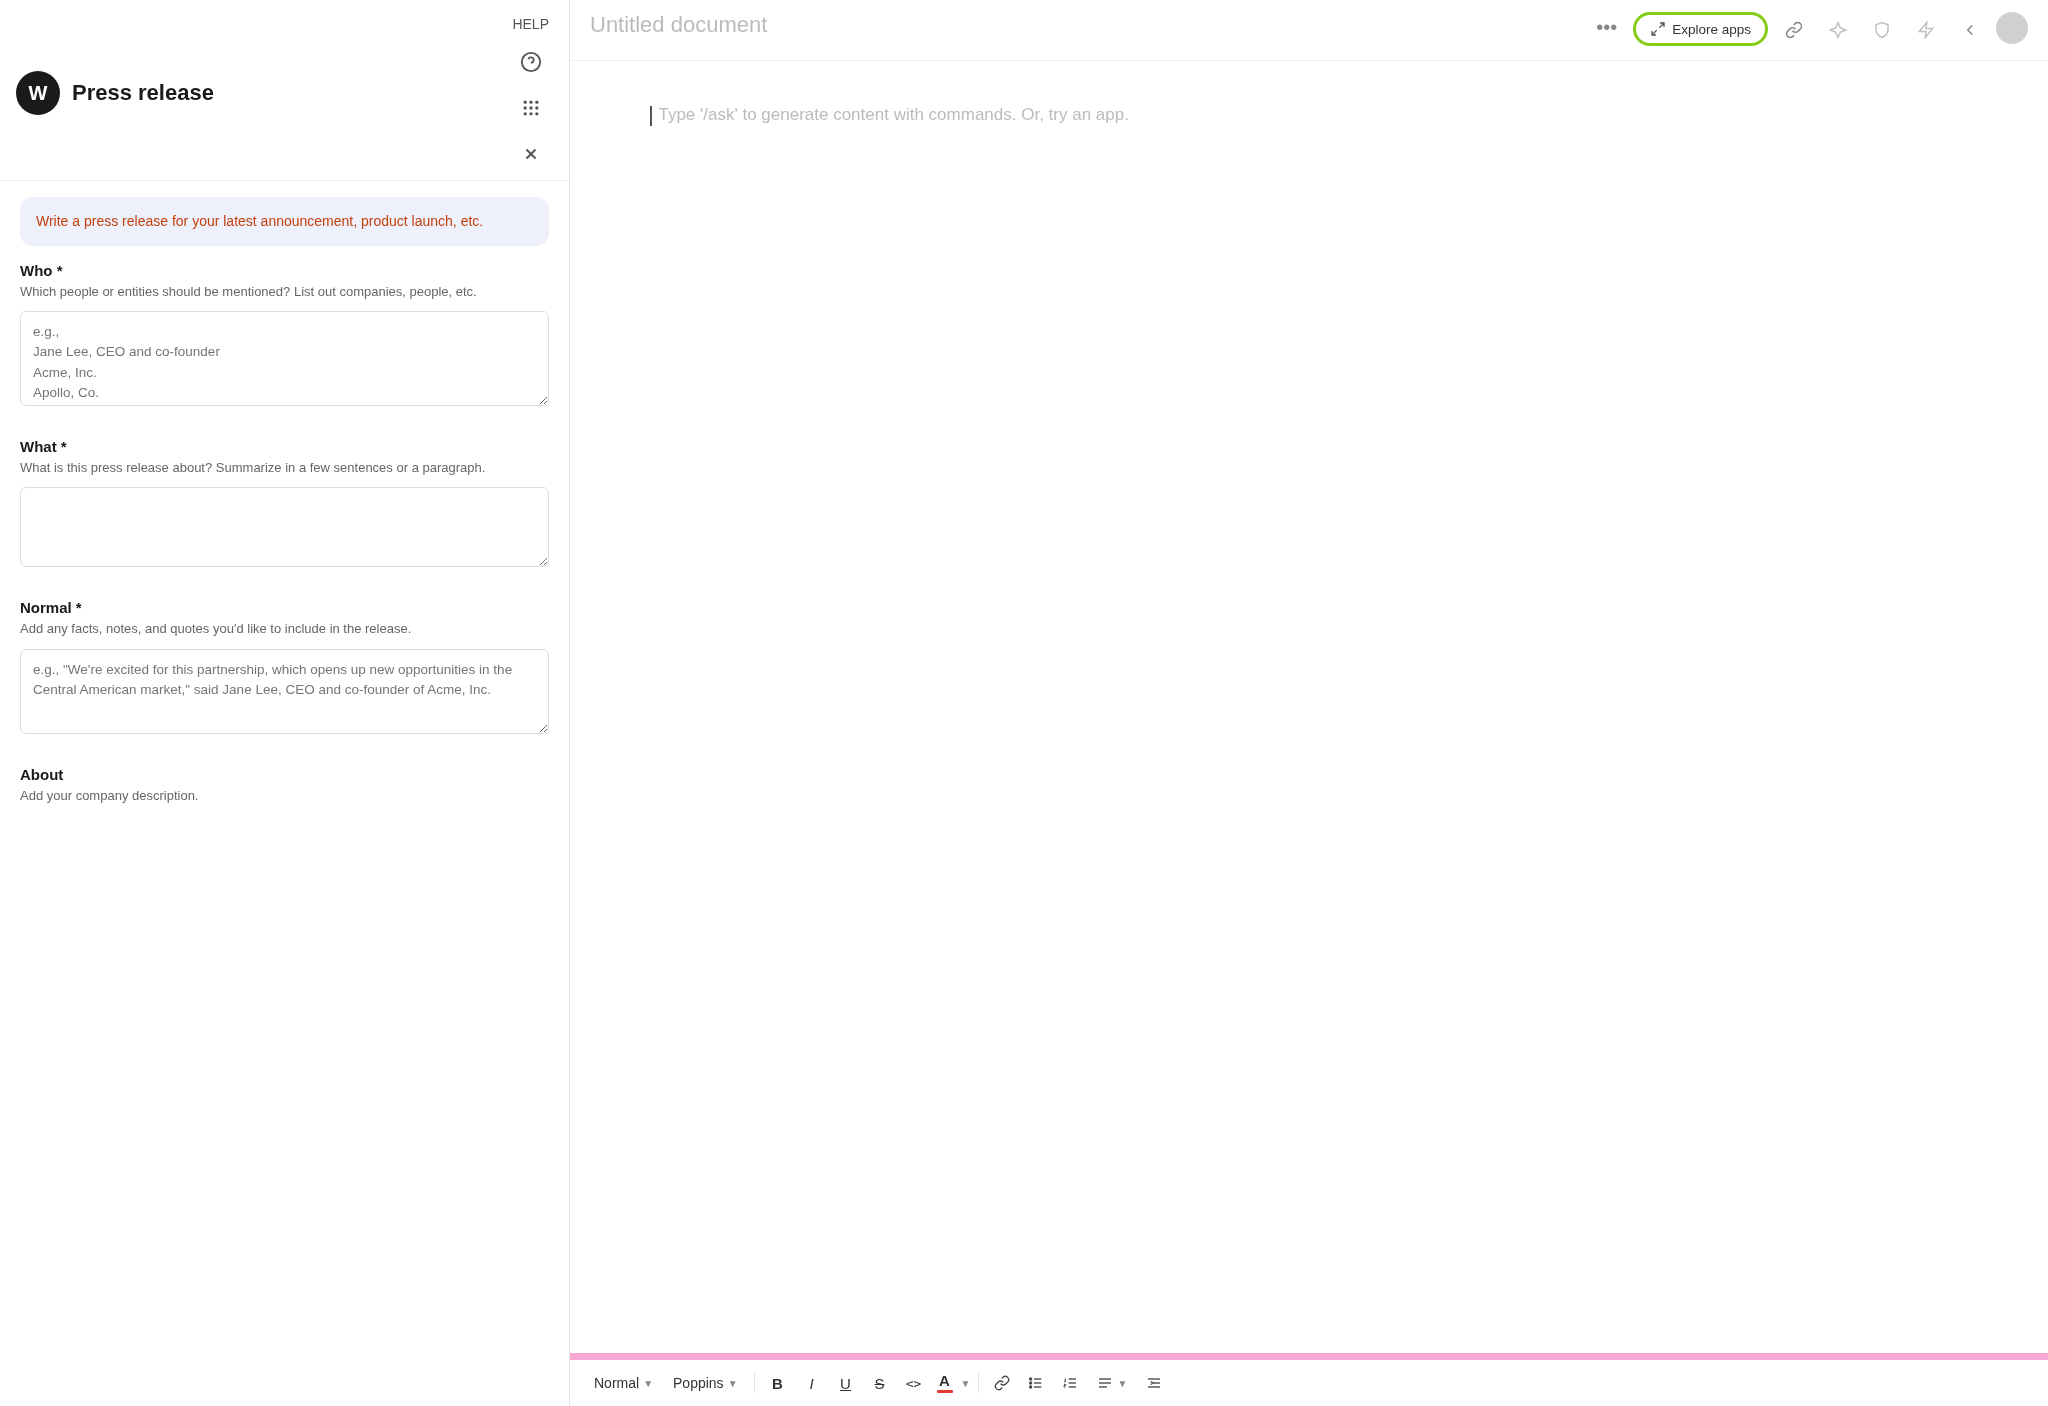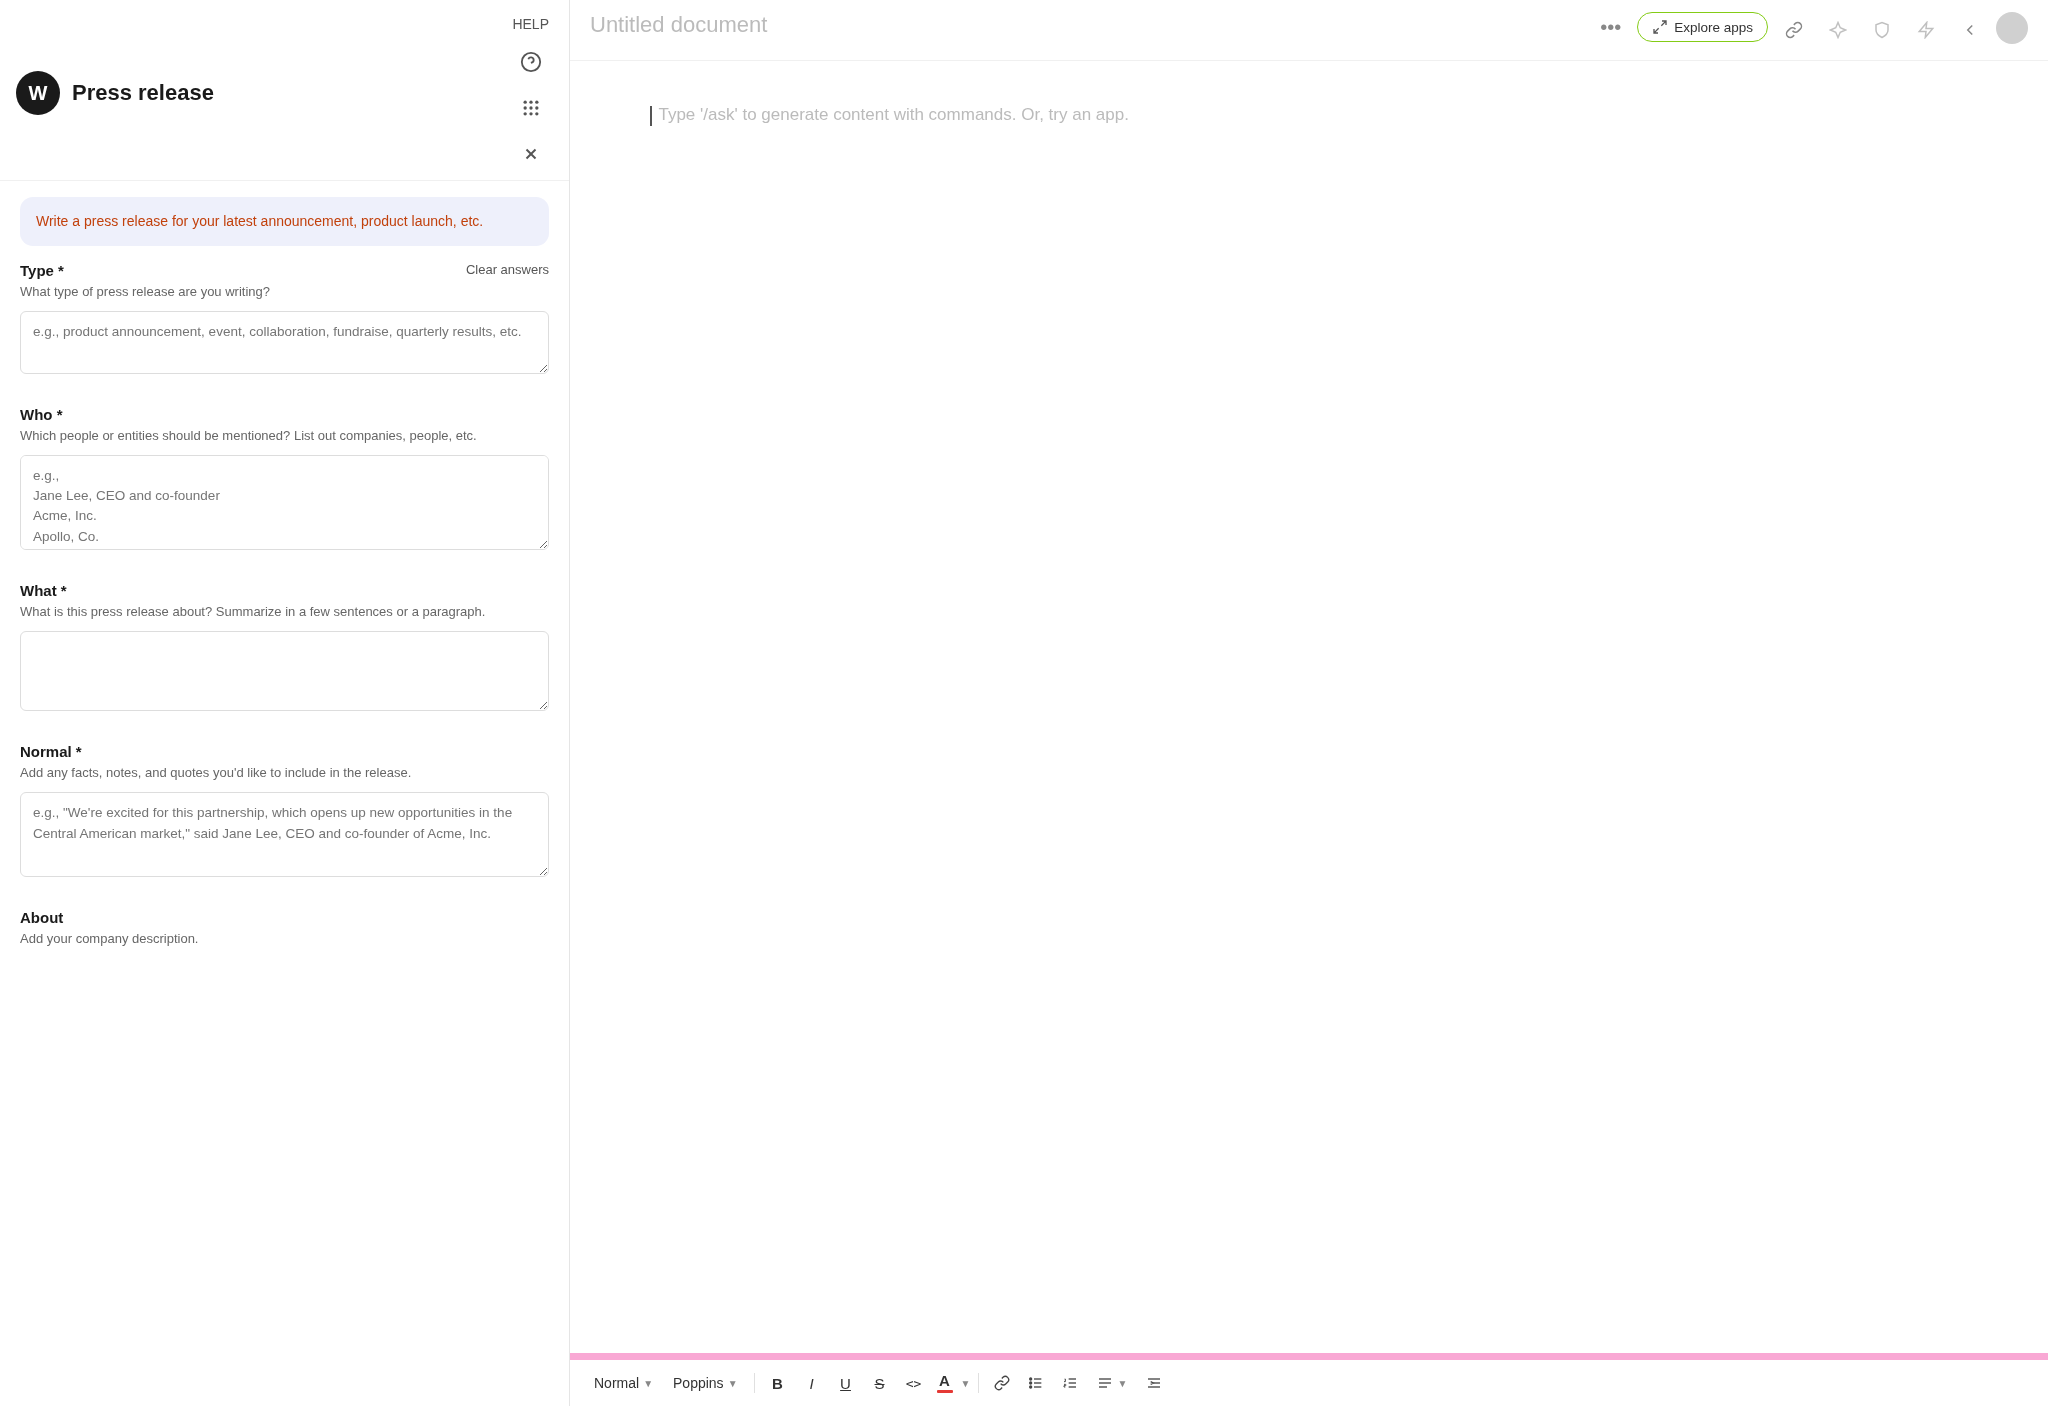--- a/index.html
+++ b/index.html
@@ -171,21 +171,21 @@
       cursor: pointer;
       padding: 4px 8px;
       border-radius: 4px;
     }
 
     .explore-btn {
       display: flex;
       align-items: center;
       gap: 6px;
       background: #fff;
-      border: 1px solid #84cc16;
+      border: 3px solid #84cc16;
       border-radius: 20px;
       padding: 6px 14px;
       font-size: 13.5px;
       color: #333;
       cursor: pointer;
       font-weight: 500;
     }
 
     .right-icon-btn {
       width: 36px;
@@ -354,28 +354,20 @@
       </div>
     </div>
   </div>
 
   <div class="desc-box">
     <span>Write a press release for your latest announcement, product launch, etc.</span>
   </div>
 
   <div class="form-content">
 
-    <div class="form-section">
-      <div class="section-header">
-        <span class="section-label">Type *</span>
-        <a class="clear-answers">Clear answers</a>
-      </div>
-      <p class="section-desc">What type of press release are you writing?</p>
-      <textarea class="form-textarea short" placeholder="e.g., product announcement, event, collaboration, fundraise, quarterly results, etc." style=""></textarea>
-    </div>
 
     <div class="form-section">
       <div class="section-header">
         <span class="section-label">Who *</span>
       </div>
       <p class="section-desc">Which people or entities should be mentioned? List out companies, people, etc.</p>
       <textarea class="form-textarea medium" placeholder="e.g.,
 Jane Lee, CEO and co-founder
 Acme, Inc.
 Apollo, Co." style=""></textarea>

